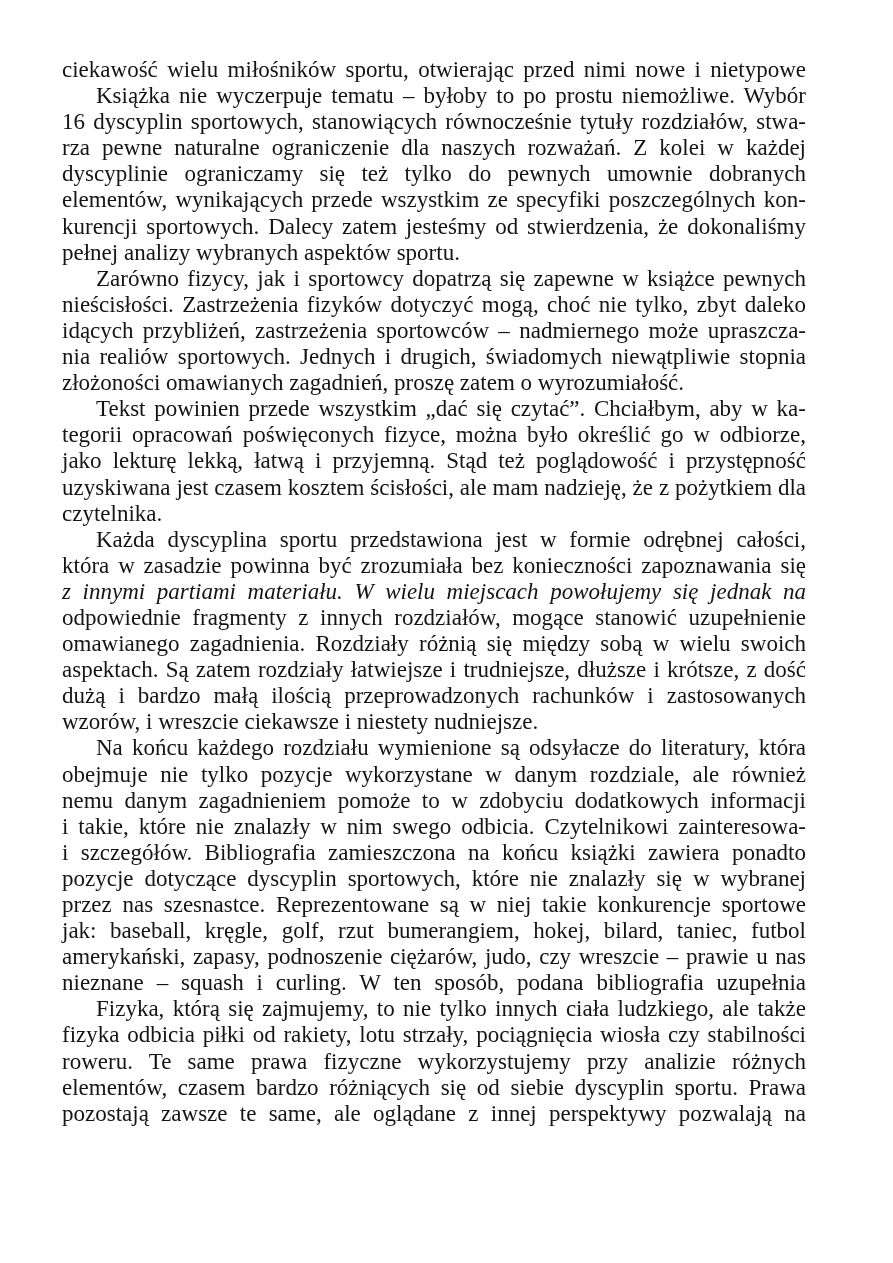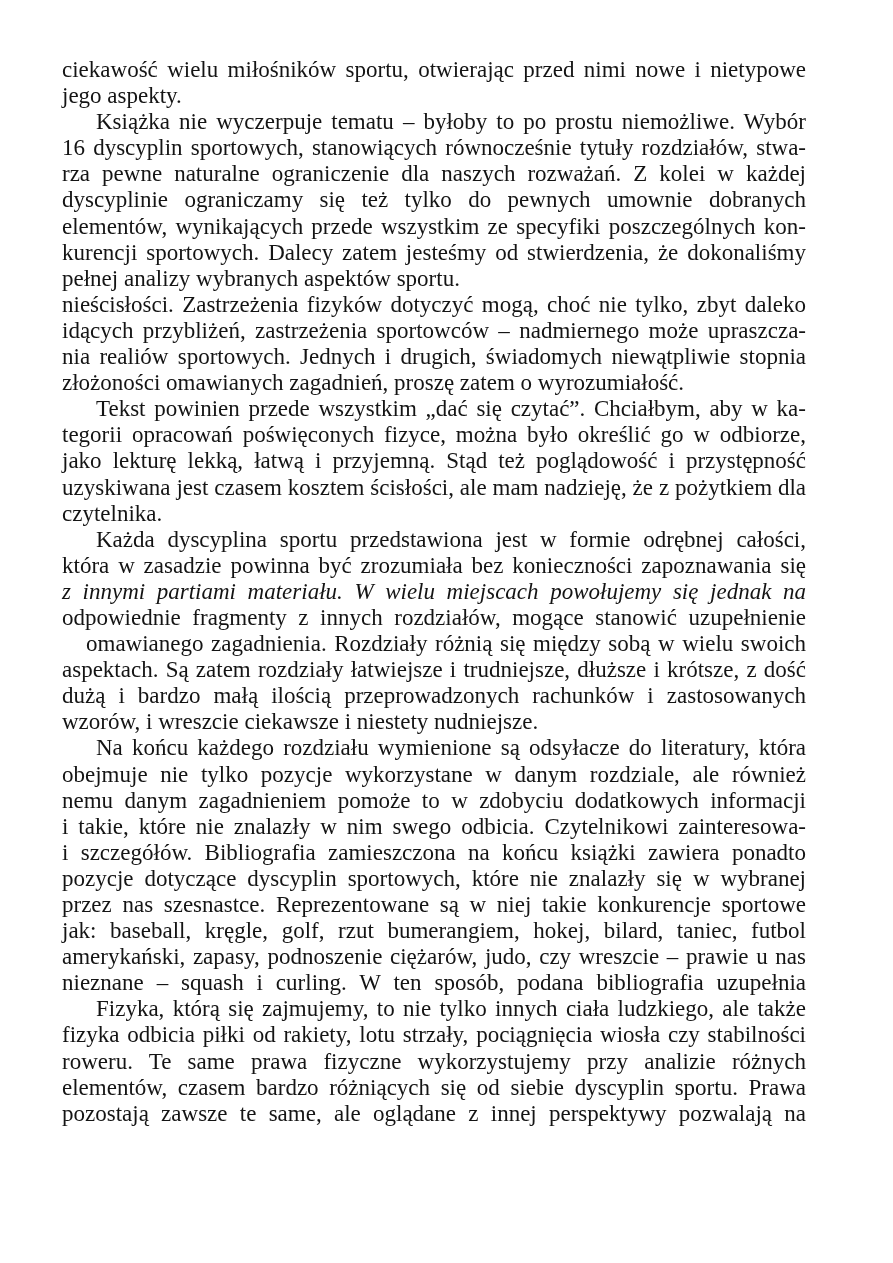--- a/index.html
+++ b/index.html
@@ -22,50 +22,50 @@
     }
     .line { display: block; text-align: justify; text-align-last: justify; white-space: nowrap; }
     .line.last { text-align-last: left; }
   </style>
 </head>
 <body>
 
 <div class="page">
   <div class="para">
     <span class="line" style="white-space: normal; text-align-last: justify;">ciekawość wielu miłośników sportu, otwierając przed nimi nowe i nietypowe</span>
-    <span class="line last">jego aspekty.</span>
   </div>
   <div class="para">
     <span class="line" style="padding-left: 34px; white-space: normal; text-align-last: justify;">Książka nie wyczerpuje tematu – byłoby to po prostu niemożliwe. Wybór</span>
     <span class="line" style="white-space: normal; text-align-last: justify;">16 dyscyplin sportowych, stanowiących równocześnie tytuły rozdziałów, stwa-</span>
     <span class="line" style="white-space: normal; text-align-last: justify;">rza pewne naturalne ograniczenie dla naszych rozważań. Z kolei w każdej</span>
     <span class="line" style="white-space: normal; text-align-last: justify;">dyscyplinie ograniczamy się też tylko do pewnych umownie dobranych</span>
     <span class="line" style="white-space: normal; text-align-last: justify;">elementów, wynikających przede wszystkim ze specyfiki poszczególnych kon-</span>
     <span class="line" style="white-space: normal; text-align-last: justify;">kurencji sportowych. Dalecy zatem jesteśmy od stwierdzenia, że dokonaliśmy</span>
     <span class="line last">pełnej analizy wybranych aspektów sportu.</span>
   </div>
   <div class="para">
+    <span class="line" style="padding-left: 34px; white-space: normal; text-align-last: justify;">Zarówno fizycy, jak i sportowcy dopatrzą się zapewne w książce pewnych</span>
     <span class="line" style="white-space: normal; text-align-last: justify;">nieścisłości. Zastrzeżenia fizyków dotyczyć mogą, choć nie tylko, zbyt daleko</span>
     <span class="line" style="white-space: normal; text-align-last: justify;">idących przybliżeń, zastrzeżenia sportowców – nadmiernego może upraszcza-</span>
     <span class="line" style="white-space: normal; text-align-last: justify;">nia realiów sportowych. Jednych i drugich, świadomych niewątpliwie stopnia</span>
     <span class="line last">złożoności omawianych zagadnień, proszę zatem o wyrozumiałość.</span>
   </div>
   <div class="para">
     <span class="line" style="padding-left: 34px; white-space: normal; text-align-last: justify;">Tekst powinien przede wszystkim „dać się czytać”. Chciałbym, aby w ka-</span>
     <span class="line" style="white-space: normal; text-align-last: justify;">tegorii opracowań poświęconych fizyce, można było określić go w odbiorze,</span>
     <span class="line" style="white-space: normal; text-align-last: justify;">jako lekturę lekką, łatwą i przyjemną. Stąd też poglądowość i przystępność</span>
     <span class="line" style="white-space: normal; text-align-last: justify;">uzyskiwana jest czasem kosztem ścisłości, ale mam nadzieję, że z pożytkiem dla</span>
     <span class="line last">czytelnika.</span>
   </div>
   <div class="para">
     <span class="line" style="padding-left: 34px; white-space: normal; text-align-last: justify;">Każda dyscyplina sportu przedstawiona jest w formie odrębnej całości,</span>
     <span class="line" style="white-space: normal; text-align-last: justify;">która w zasadzie powinna być zrozumiała bez konieczności zapoznawania się</span>
     <span class="line" style="white-space: normal; text-align-last: justify; font-style: italic;">z innymi partiami materiału. W wielu miejscach powołujemy się jednak na</span>
     <span class="line" style="white-space: normal; text-align-last: justify;">odpowiednie fragmenty z innych rozdziałów, mogące stanowić uzupełnienie</span>
-    <span class="line" style="white-space: normal; text-align-last: justify; margin-left: 24px;">omawianego zagadnienia. Rozdziały różnią się między sobą w wielu swoich</span>
+    <span class="line" style="white-space: normal; text-align-last: justify;">omawianego zagadnienia. Rozdziały różnią się między sobą w wielu swoich</span>
     <span class="line" style="white-space: normal; text-align-last: justify;">aspektach. Są zatem rozdziały łatwiejsze i trudniejsze, dłuższe i krótsze, z dość</span>
     <span class="line" style="white-space: normal; text-align-last: justify;">dużą i bardzo małą ilością przeprowadzonych rachunków i zastosowanych</span>
     <span class="line last">wzorów, i wreszcie ciekawsze i niestety nudniejsze.</span>
   </div>
   <div class="para">
     <span class="line" style="padding-left: 34px; white-space: normal; text-align-last: justify;">Na końcu każdego rozdziału wymienione są odsyłacze do literatury, która</span>
     <span class="line" style="white-space: normal; text-align-last: justify;">obejmuje nie tylko pozycje wykorzystane w danym rozdziale, ale również</span>
     <span class="line" style="white-space: normal; text-align-last: justify;">nemu danym zagadnieniem pomoże to w zdobyciu dodatkowych informacji</span>
     <span class="line" style="white-space: normal; text-align-last: justify;">i takie, które nie znalazły w nim swego odbicia. Czytelnikowi zainteresowa-</span>
     <span class="line" style="white-space: normal; text-align-last: justify;">i szczegółów. Bibliografia zamieszczona na końcu książki zawiera ponadto</span>

